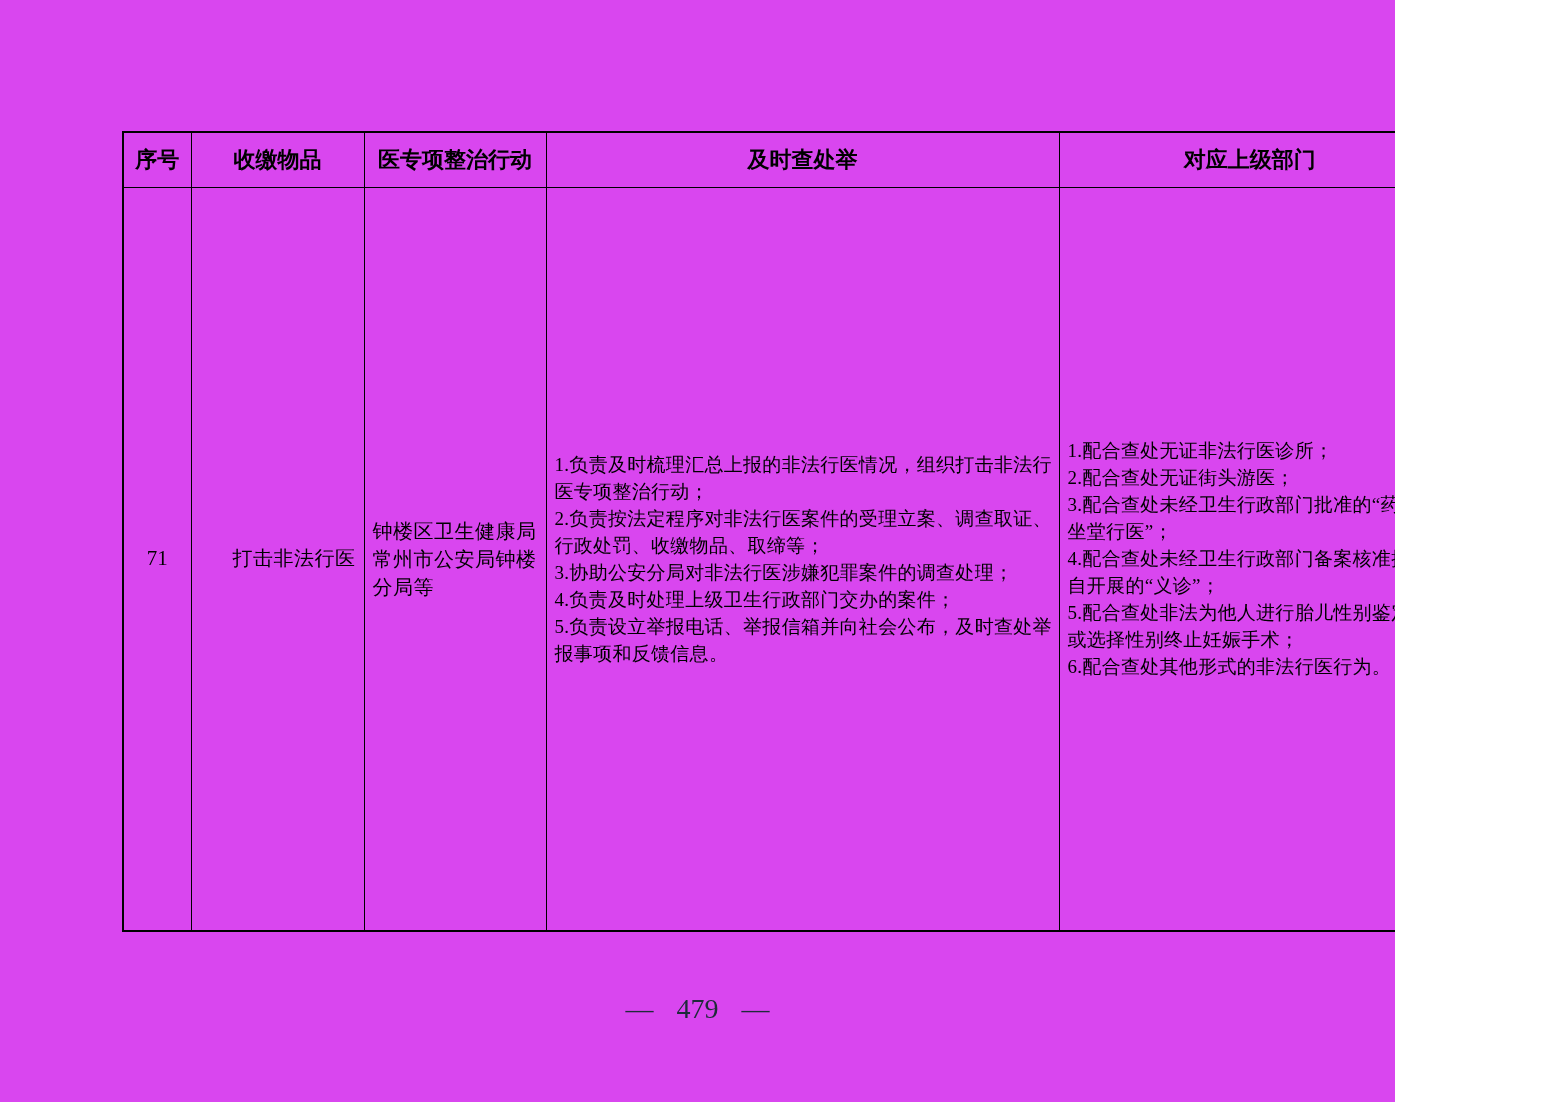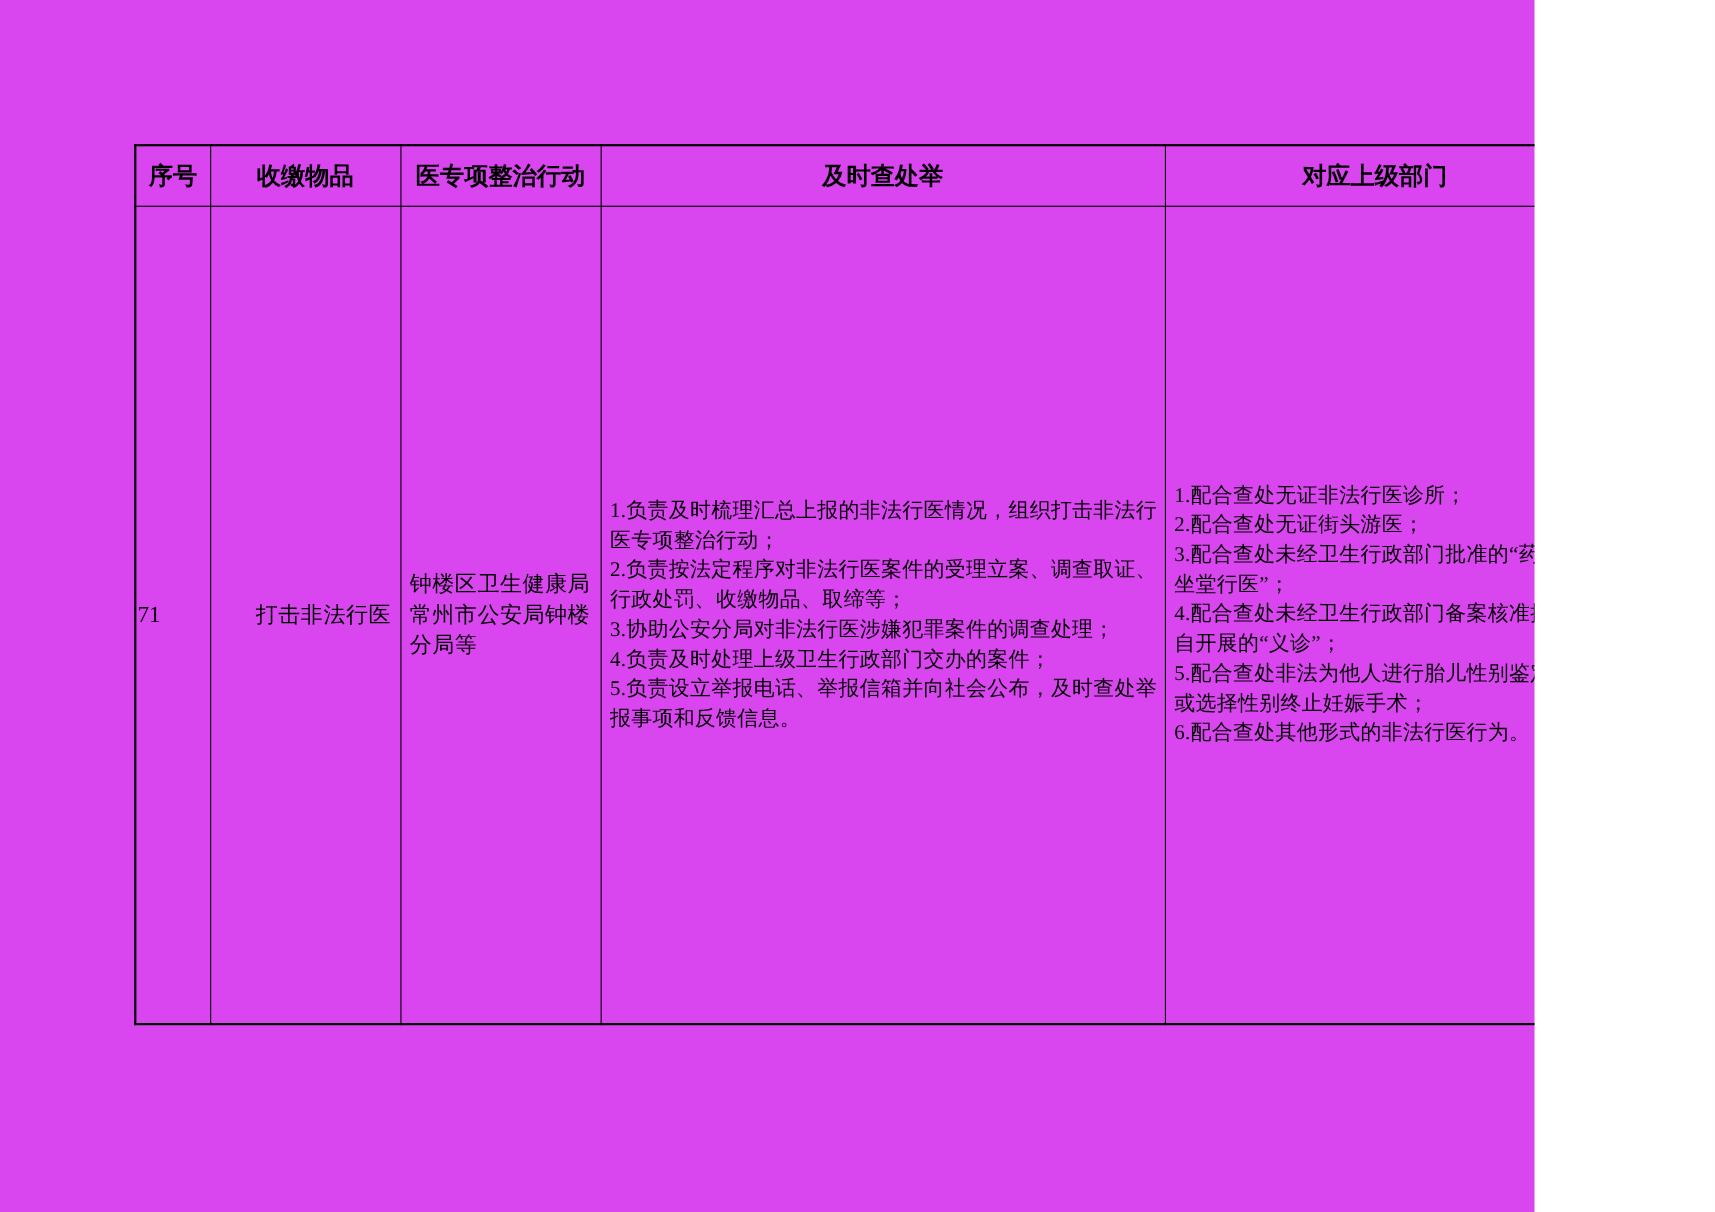--- a/index.html
+++ b/index.html
@@ -41,21 +41,21 @@
   th.hcell {
     font-family: "Liberation Sans", "DejaVu Sans", sans-serif;
     font-weight: 700;
     font-size: 22px;
     text-align: center;
     color: #000000;
     padding: 0 4px;
   }
   td.c-seq {
     font-size: 21px;
-    text-align: left;
+    text-align: center;
   }
   td.c-name {
     font-size: 20px;
     text-align: right;
     padding: 0 8px 0 10px;
     letter-spacing: 0.5px;
   }
   td.c-dept {
     font-size: 20px;
     text-align: left;
@@ -128,14 +128,17 @@
 坐堂行医”；
 4.配合查处未经卫生行政部门备案核准擅
 自开展的“义诊”；
 5.配合查处非法为他人进行胎儿性别鉴定
 或选择性别终止妊娠手术；
 6.配合查处其他形式的非法行医行为。</td>
       </tr>
     </tbody>
   </table>
 
+  <div class="footer">
+    <span>— 479 —</span>
+  </div>
 
 </div>
 
 </body></html>

